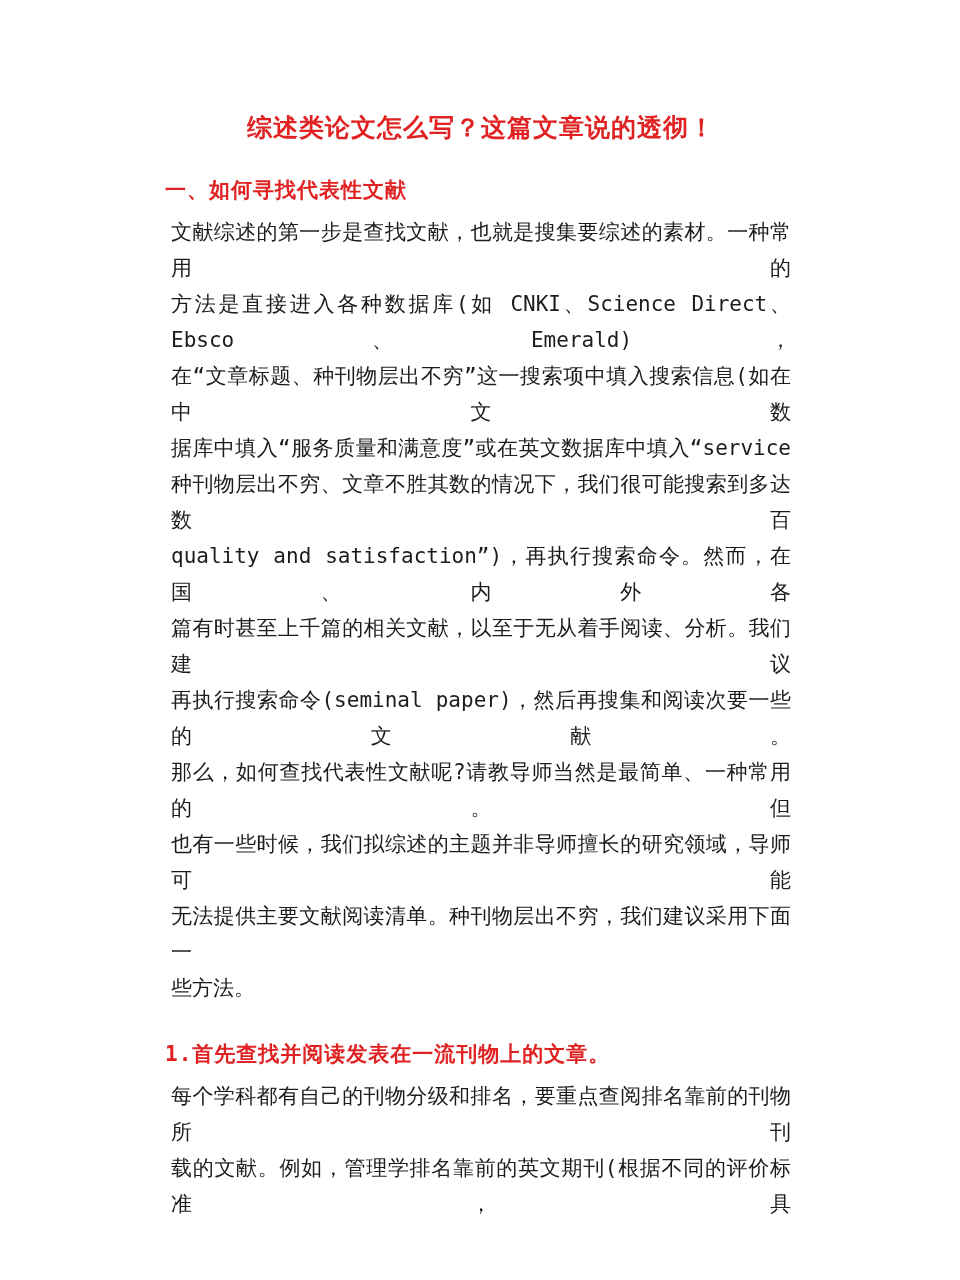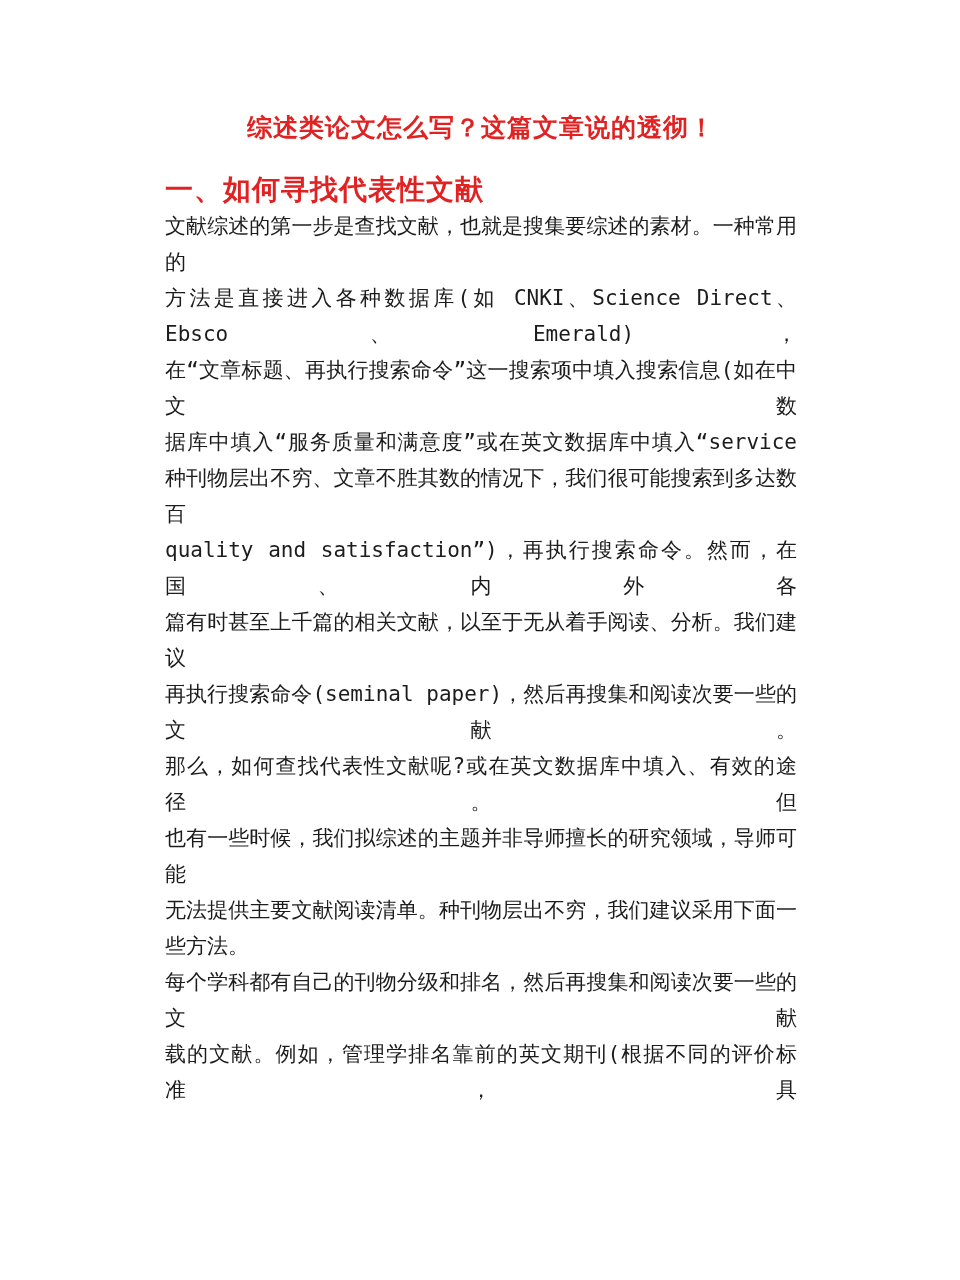--- a/index.html
+++ b/index.html
@@ -17,29 +17,29 @@
   .title {
     font-size: 25px;
     font-weight: bold;
     color: #e02222;
     text-align: center;
     line-height: 36px;
     margin: 0 0 26px 0;
     letter-spacing: 1px;
   }
   .red-heading {
-    font-size: 28px;
+    font-size: 21px;
     font-weight: bold;
     color: #e02222;
     line-height: 36px;
     margin: 0;
     letter-spacing: 1px;
   }
   .spaced { margin-top: 30px; }
-  .para { margin: 0; }
+  .para { margin: 6px; }
   .line {
     font-size: 21px;
     line-height: 36px;
     text-align: justify;
     text-align-last: justify;
     text-justify: inter-character;
   }
   .line.last {
     text-align-last: left;
   }
@@ -49,32 +49,33 @@
 
 <div class="page">
 
   <h1 class="title">综述类论文怎么写？这篇文章说的透彻！</h1>
 
   <h2 class="red-heading">一、如何寻找代表性文献</h2>
 
   <div class="para">
     <div class="line">文献综述的第一步是查找文献，也就是搜集要综述的素材。一种常用的</div>
     <div class="line">方法是直接进入各种数据库(如 CNKI、Science Direct、Ebsco、Emerald)，</div>
-    <div class="line">在“文章标题、再执行搜索命令”这一搜索项中填入搜索信息(如在中文数</div>
+    <div class="line">在“文章标题、种刊物层出不穷”这一搜索项中填入搜索信息(如在中文数</div>
     <div class="line">据库中填入“服务质量和满意度”或在英文数据库中填入“service</div>
     <div class="line">种刊物层出不穷、文章不胜其数的情况下，我们很可能搜索到多达数百</div>
     <div class="line">quality and satisfaction”)，再执行搜索命令。然而，在国、内外各</div>
     <div class="line">篇有时甚至上千篇的相关文献，以至于无从着手阅读、分析。我们建议</div>
     <div class="line">再执行搜索命令(seminal paper)，然后再搜集和阅读次要一些的文献。</div>
-    <div class="line">那么，如何查找代表性文献呢?或在英文数据库中填入、有效的途径。但</div>
+    <div class="line">那么，如何查找代表性文献呢?请教导师当然是最简单、一种常用的。但</div>
     <div class="line">也有一些时候，我们拟综述的主题并非导师擅长的研究领域，导师可能</div>
     <div class="line">无法提供主要文献阅读清单。种刊物层出不穷，我们建议采用下面一</div>
     <div class="line last">些方法。</div>
   </div>
 
+  <h3 class="red-heading spaced">1.首先查找并阅读发表在一流刊物上的文章。</h3>
 
   <div class="para">
-    <div class="line">每个学科都有自己的刊物分级和排名，然后再搜集和阅读次要一些的文献</div>
+    <div class="line">每个学科都有自己的刊物分级和排名，要重点查阅排名靠前的刊物所刊</div>
     <div class="line">载的文献。例如，管理学排名靠前的英文期刊(根据不同的评价标准，具</div>
 
   </div>
 
 </div>
 
 </body></html>

